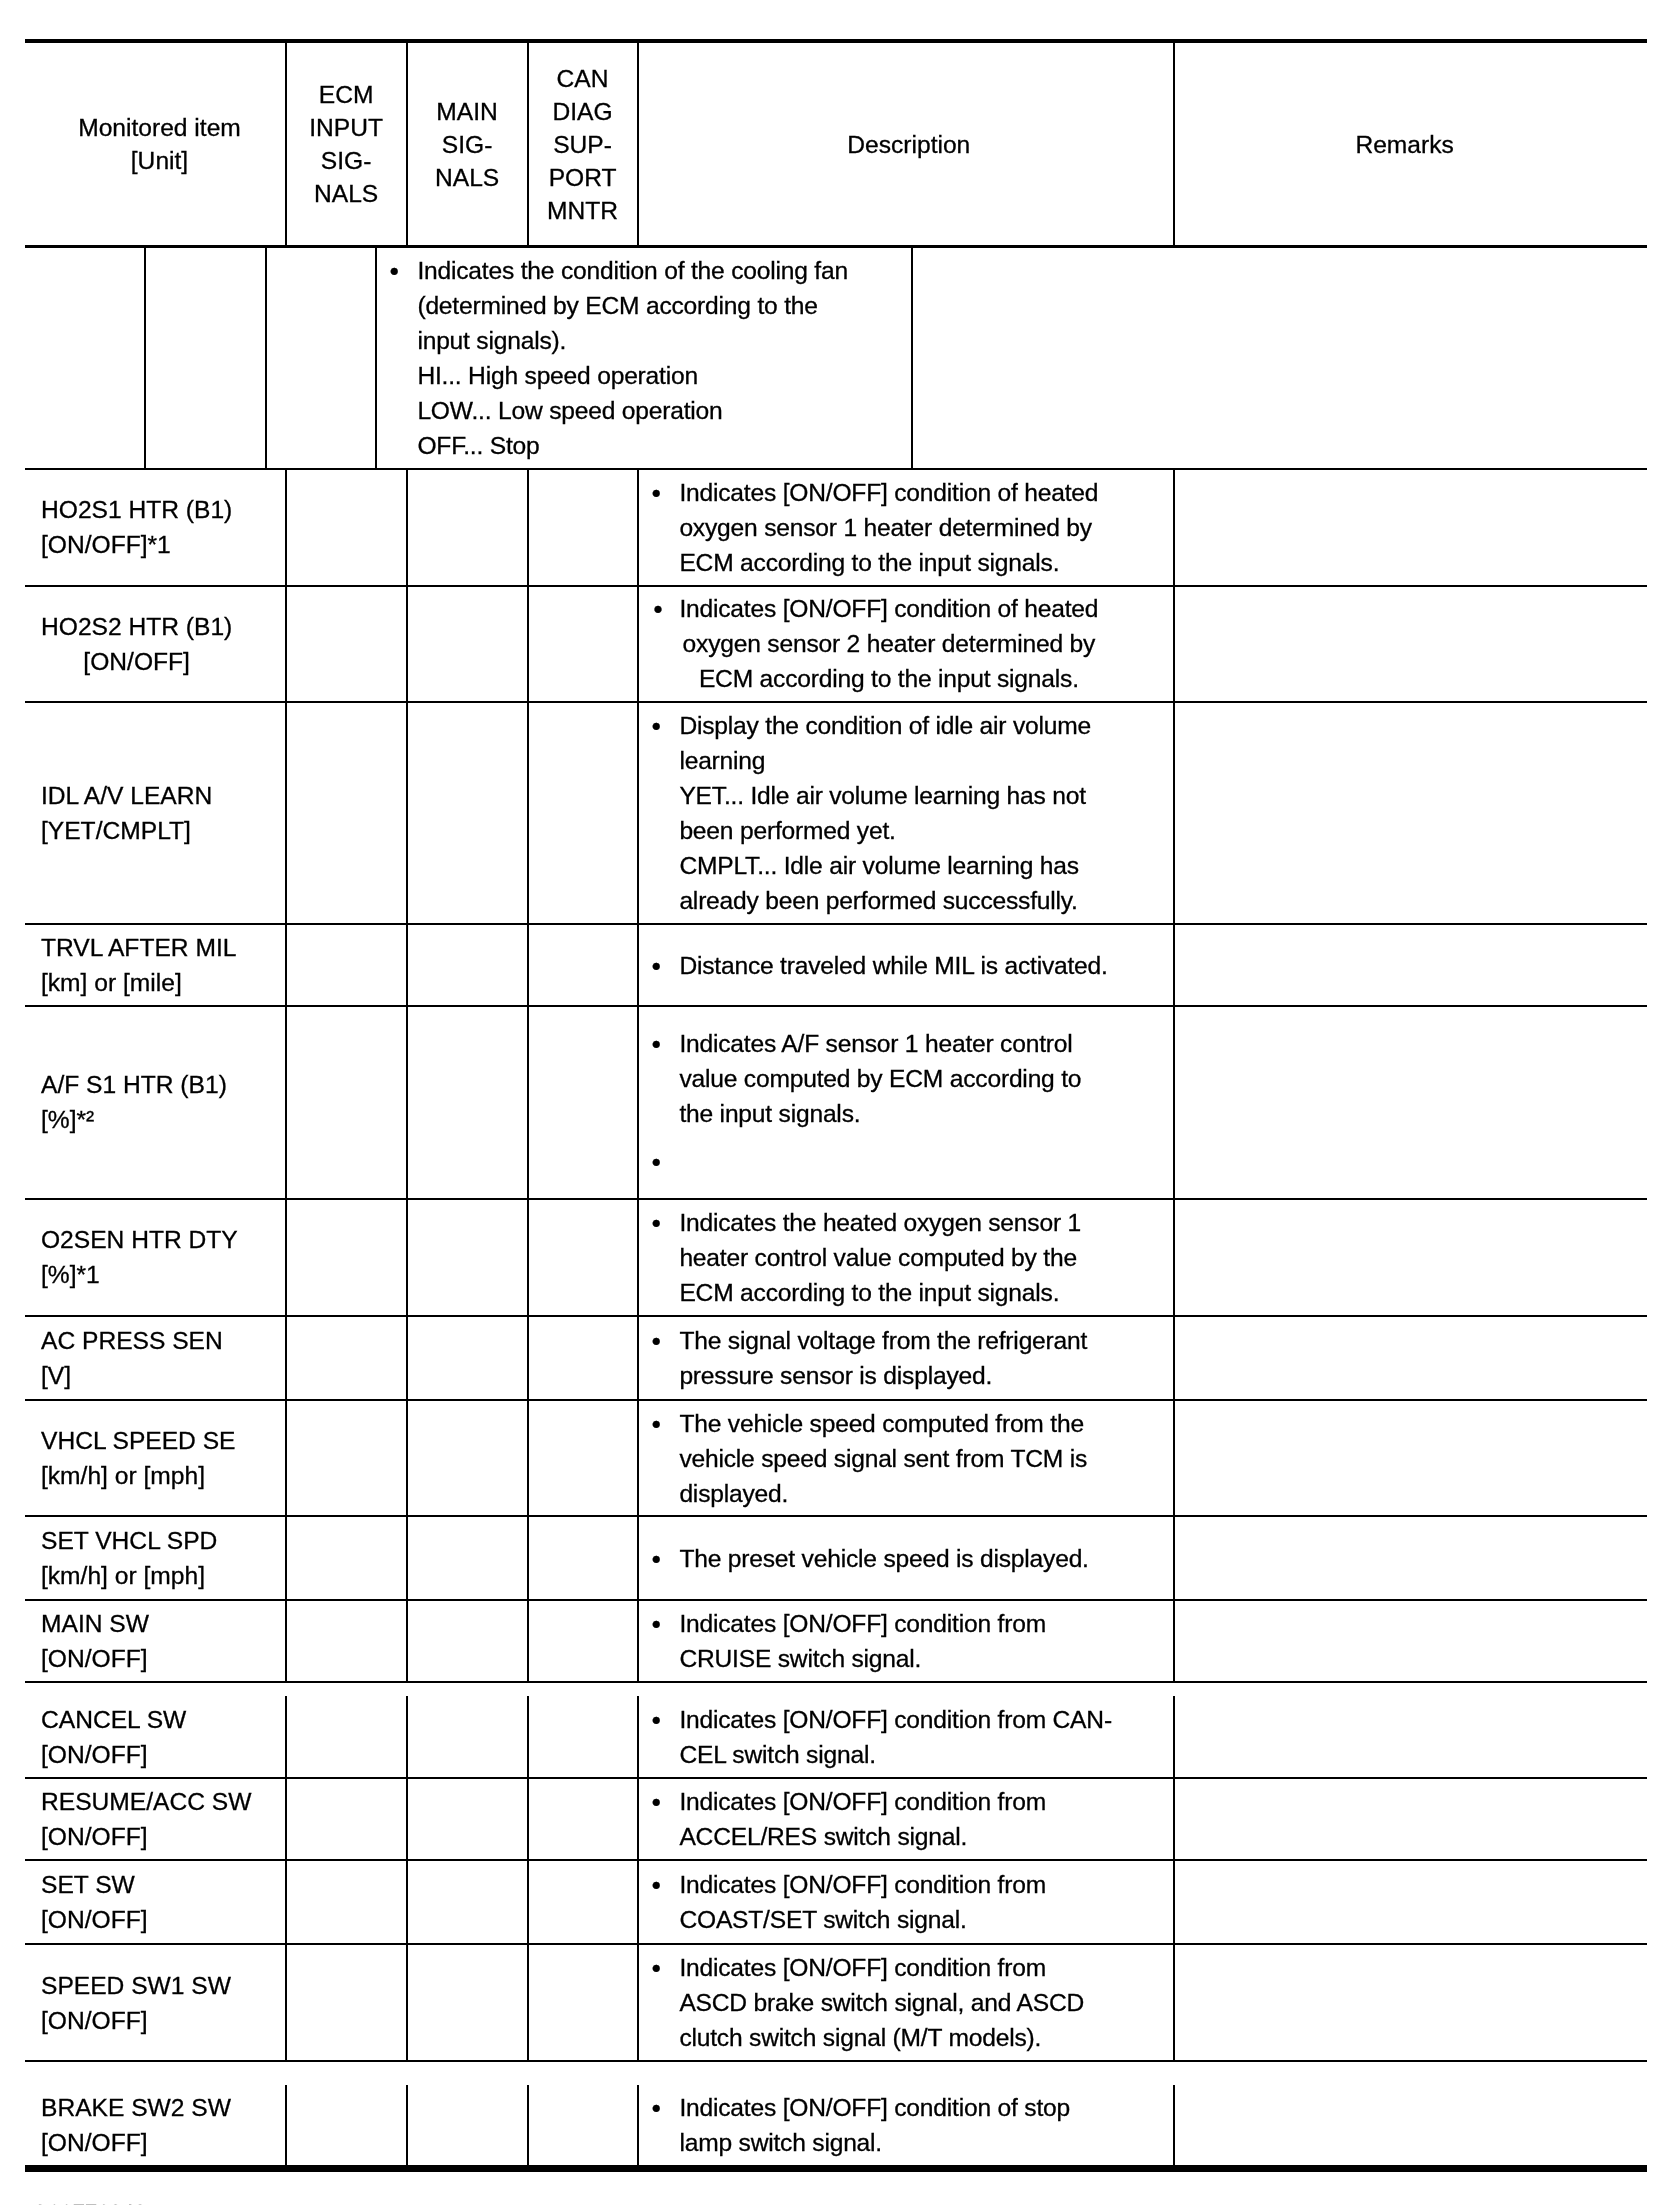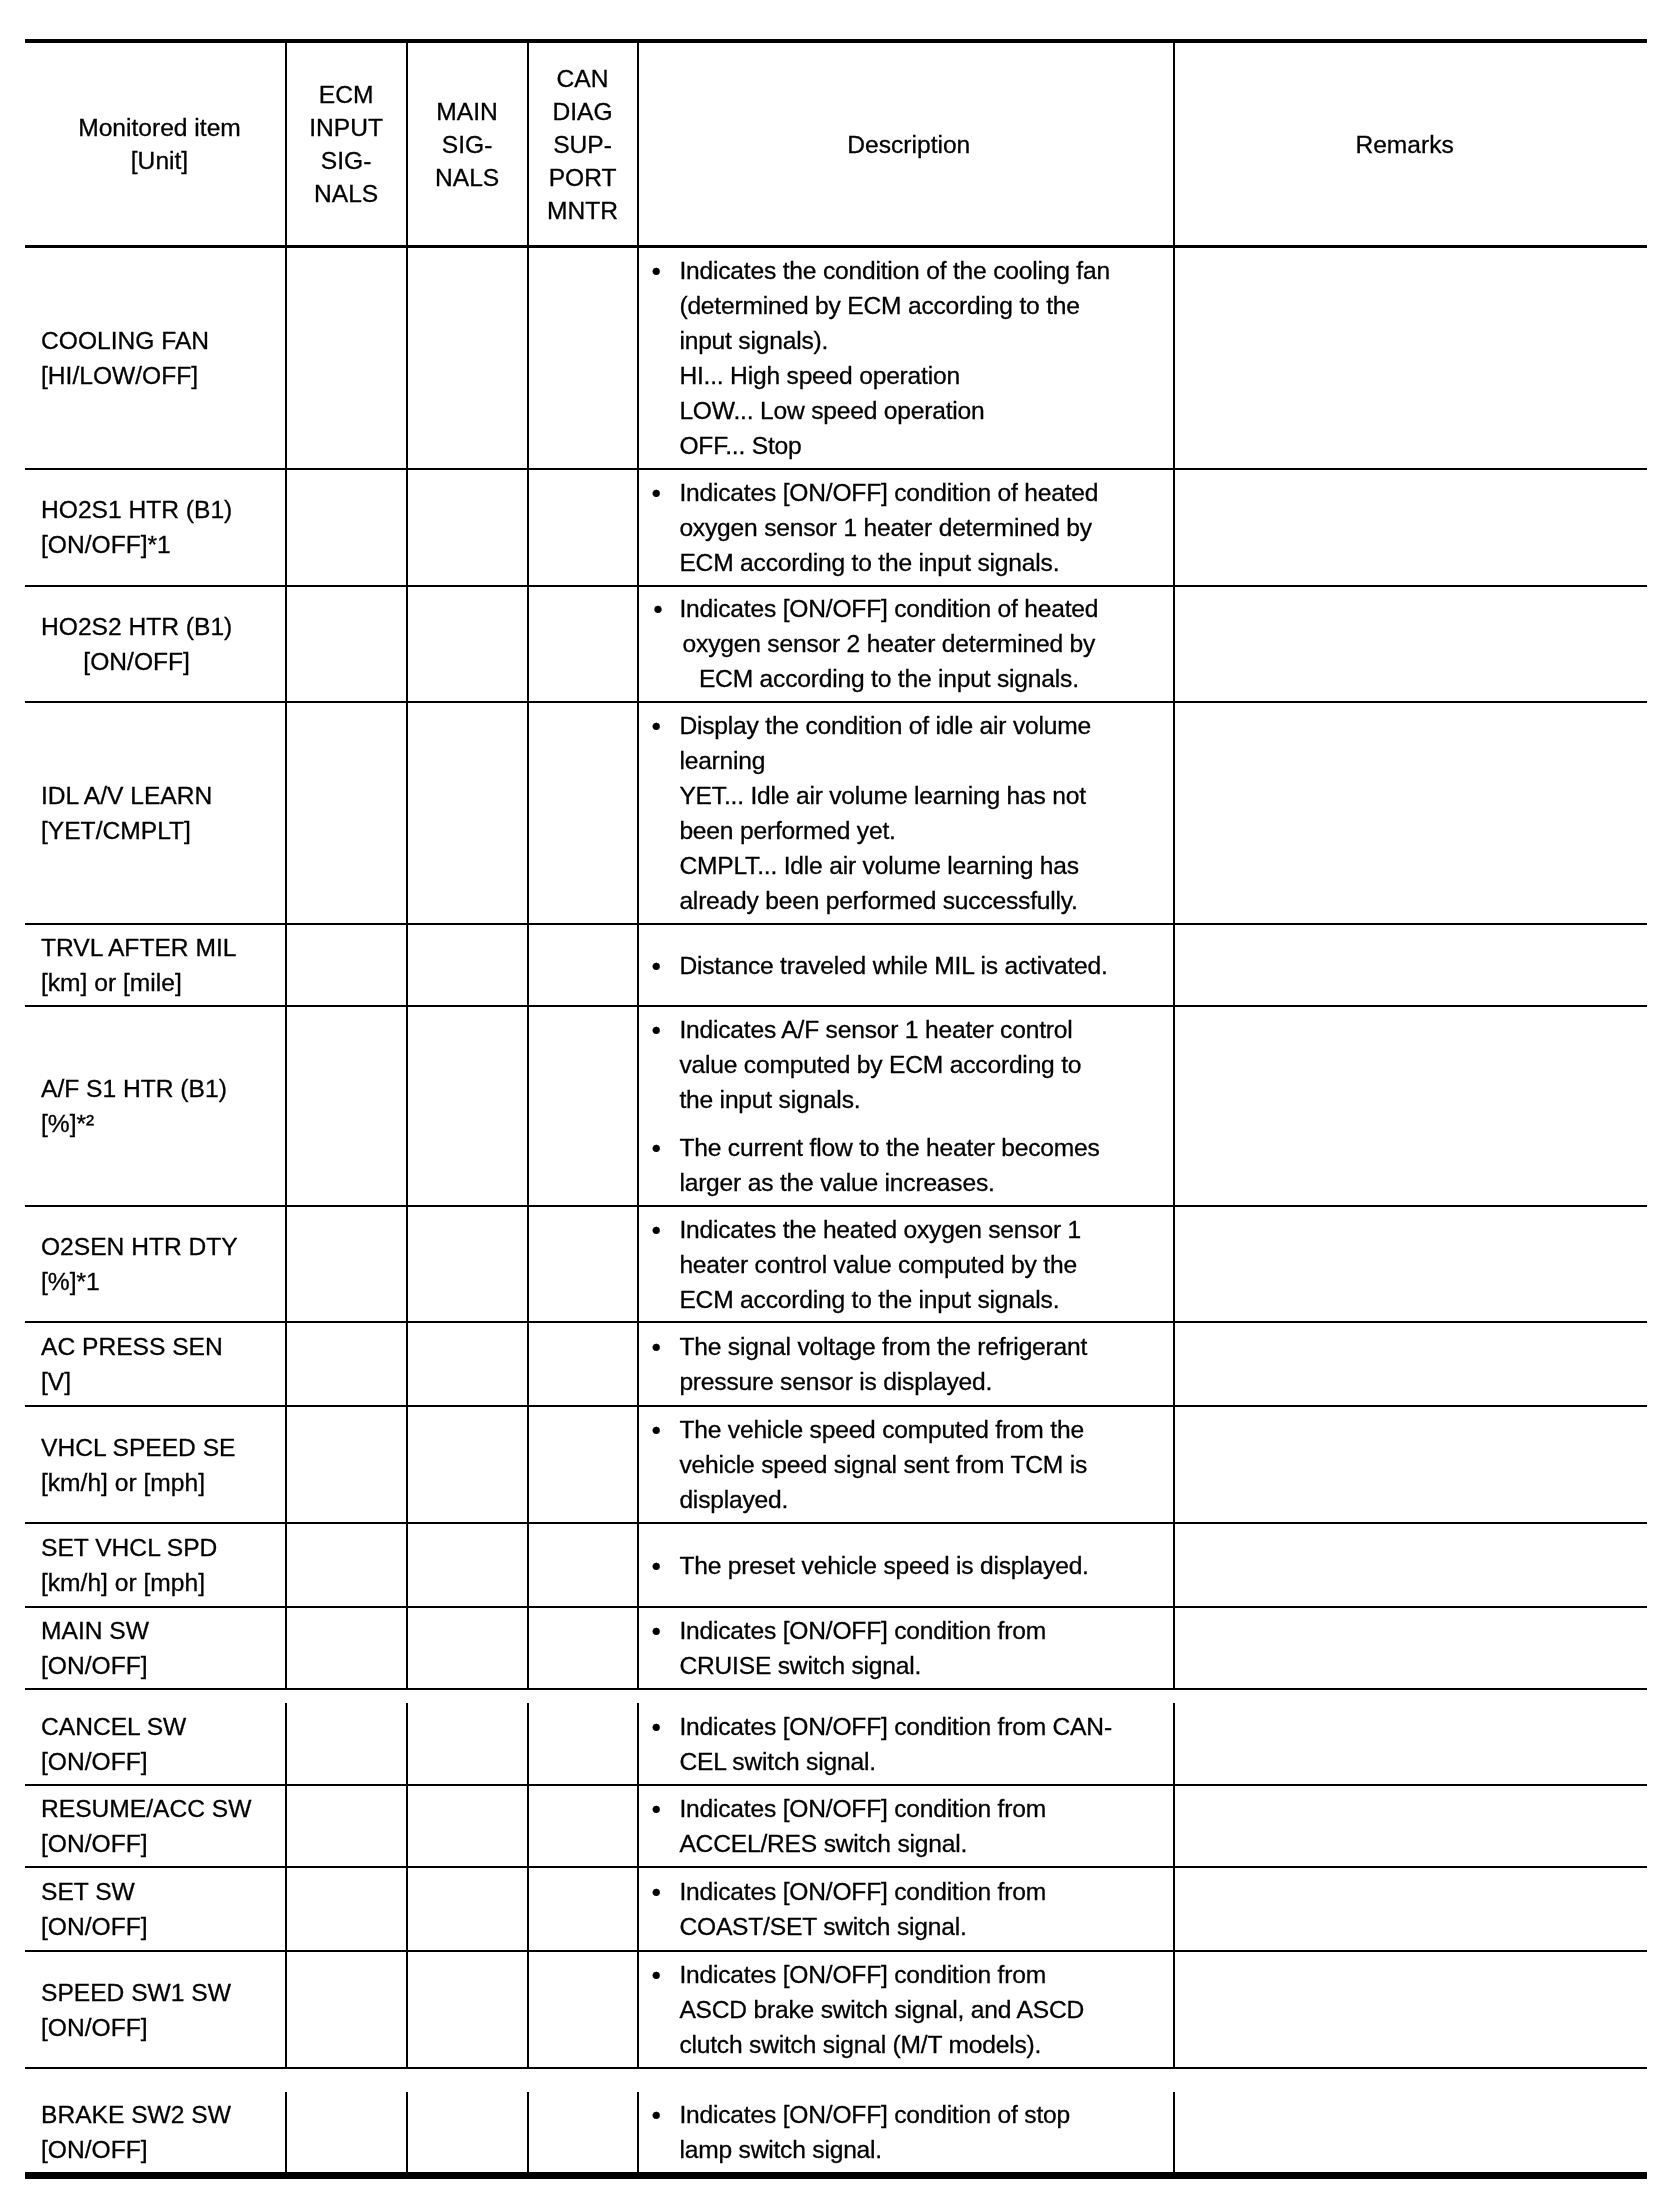--- a/index.html
+++ b/index.html
@@ -61,24 +61,20 @@
 MNTR</span>
         </div>
         <div class="cell hcell c-desc">
           <span class="hlabel">Description</span>
         </div>
         <div class="cell hcell c-remarks last">
           <span class="hlabel">Remarks</span>
         </div>
       </div>
       <div class="row" style="min-height: 213px;">
-        <div class="cell c-item">
-          <span class="itemtext">COOLING FAN
-[HI/LOW/OFF]</span>
-        </div>
         <div class="cell c-ecm">
           <span class="itemtext"></span>
         </div>
         <div class="cell c-main">
           <span class="itemtext"></span>
         </div>
         <div class="cell c-can">
           <span class="itemtext"></span>
         </div>
         <div class="cell c-desc">
@@ -228,22 +224,20 @@
         <div class="cell c-desc">
           <div class="desc-list">
             <div class="ditem">
               <span class="bullet">●</span>
               <span class="desc-text">Indicates A/F sensor 1 heater control
 value computed by ECM according to
 the input signals.</span>
             </div>
             <div class="ditem">
               <span class="bullet">●</span>
-              <span class="desc-text">The current flow to the heater becomes
-larger as the value increases.</span>
             </div>
           </div>
         </div>
         <div class="cell c-remarks last">
           <span class="itemtext"></span>
         </div>
       </div>
       <div class="row" style="min-height: 114px;">
         <div class="cell c-item">
           <span class="itemtext">O2SEN HTR DTY

